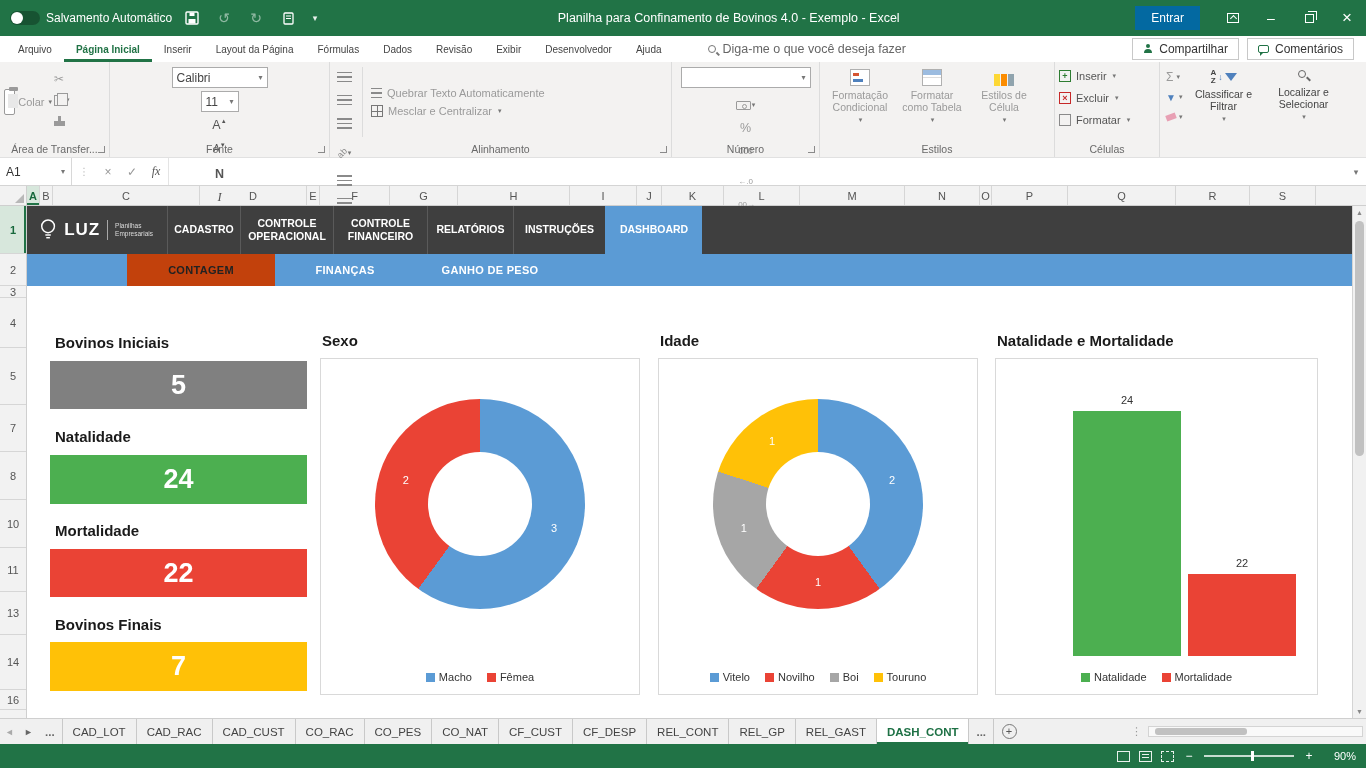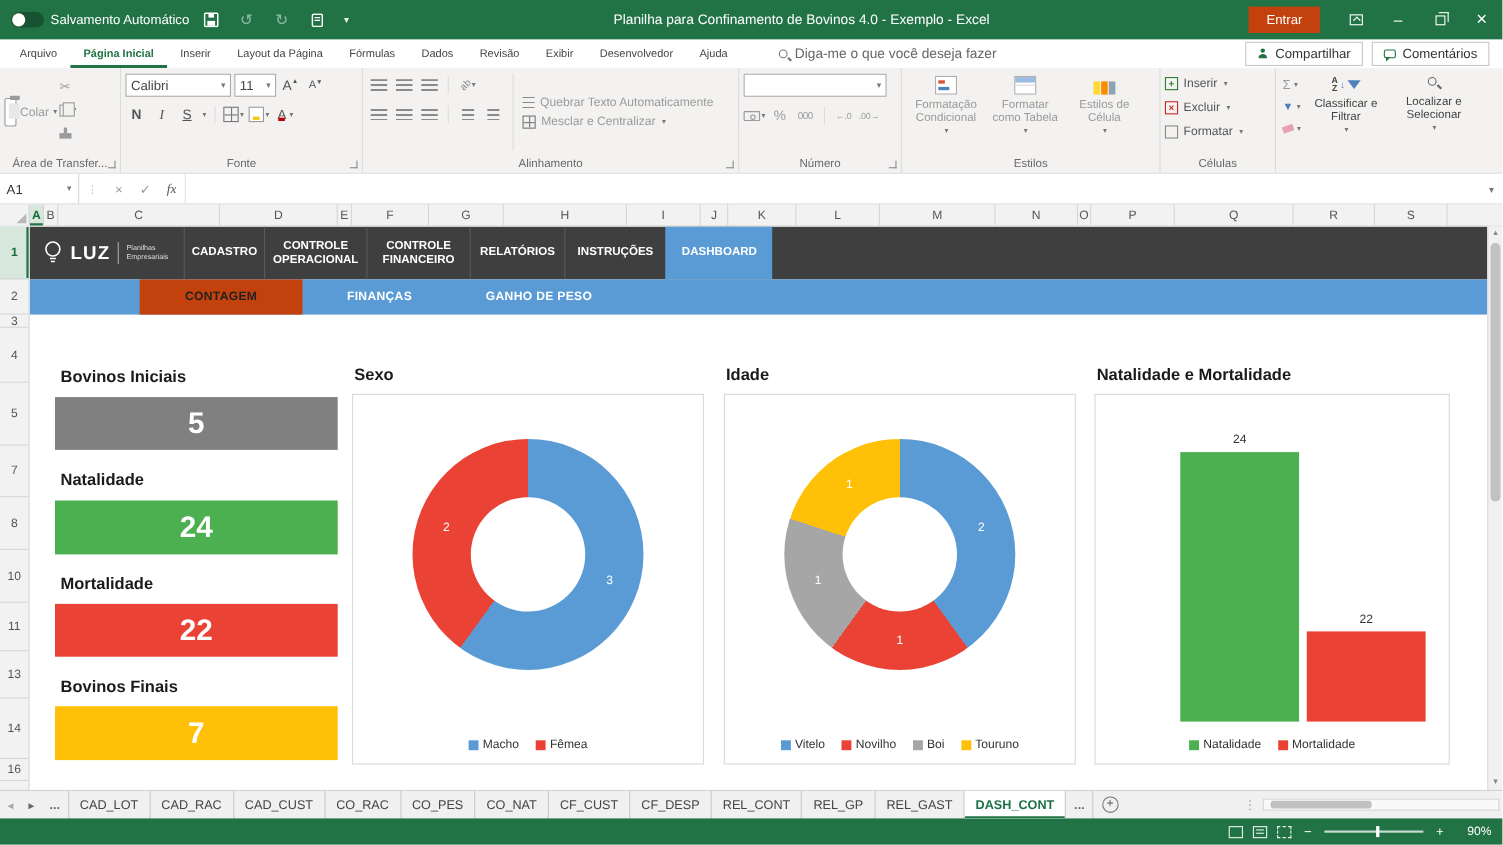--- a/index.html
+++ b/index.html
@@ -10,21 +10,21 @@
   .titlebar { height:36px; background:#217346; display:flex; align-items:center; color:#fff; flex:none; }
   .tb-left { display:flex; align-items:center; gap:8px; padding-left:10px; }
   .autosave { display:flex; align-items:center; gap:6px; font-size:12px; white-space:nowrap; }
   .toggle-pill { width:30px; height:14px; border-radius:7px; background:rgba(0,0,0,.28); position:relative; display:inline-block; }
   .toggle-knob { position:absolute; left:1px; top:1px; width:12px; height:12px; border-radius:50%; background:#fff; }
   .qat-icon { width:24px; height:24px; display:flex; align-items:center; justify-content:center; font-size:14px; color:#fff; }
   .dim { opacity:.5; }
   .qat-caret { font-size:9px; opacity:.9; width:14px; text-align:center; }
   .tb-title { flex:1; text-align:center; font-size:12.5px; white-space:nowrap; overflow:hidden; }
   .tb-right { display:flex; align-items:center; height:100%; }
-  .signin { background:#c2410c; border:none; color:#fff; padding:5px 16px; font-size:12px; margin-right:14px; font-family:inherit; }
+  .signin { background:#0369a1; border:none; color:#fff; padding:5px 16px; font-size:12px; margin-right:14px; font-family:inherit; }
   .winbtn { width:38px; height:100%; display:flex; align-items:center; justify-content:center; color:#fff; font-size:14px; }
   .restore-icon { width:9px; height:9px; border:1px solid #fff; position:relative; }
   .restore-icon::before { content:''; position:absolute; left:2px; top:-4px; width:8px; height:8px; border:1px solid #fff; border-bottom:none; border-left:none; }
   .ribbonopt-icon { width:12px; height:10px; border:1px solid #fff; position:relative; }
   .ribbonopt-icon::after { content:''; position:absolute; left:3px; top:2px; width:4px; height:4px; border-left:1px solid #fff; border-top:1px solid #fff; transform:rotate(45deg); }
 
   
   .ribbon-tabrow { height:26px; background:#fff; display:flex; align-items:stretch; flex:none; padding-left:6px; }
   .rtab { padding:0 12px; font-size:10px; color:#444; display:flex; align-items:center; white-space:nowrap; }
   .rtab.active { color:#217346; font-weight:bold; box-shadow:inset 0 -3px 0 #217346; }
@@ -37,21 +37,21 @@
   .person-icon::before { content:''; position:absolute; left:3px; top:0; width:4px; height:4px; border-radius:50%; background:#217346; }
   .person-icon::after { content:''; position:absolute; left:1px; top:5px; width:8px; height:4px; border-radius:4px 4px 0 0; background:#217346; }
   .bubble-icon { width:11px; height:8px; border:1.5px solid #217346; border-radius:2px; position:relative; display:inline-block; }
   .bubble-icon::after { content:''; position:absolute; left:1px; bottom:-4px; border:2px solid transparent; border-top-color:#217346; border-left-color:#217346; }
 
   
   .ribbon { height:96px; background:#f3f2f1; display:flex; flex:none; position:relative; border-bottom:1px solid #e1e1e1; }
   .rgroup { position:relative; border-right:1px solid #dcdcdc; padding:3px 4px 18px 4px; flex:none; }
   .rgroup-label { position:absolute; bottom:2px; left:0; right:0; text-align:center; font-size:10.5px; color:#696969; white-space:nowrap; overflow:hidden; }
   .launcher { position:absolute; bottom:4px; right:4px; width:7px; height:7px; border-right:1.5px solid #8a8a8a; border-bottom:1.5px solid #8a8a8a; }
-  .rrow { display:flex; align-items:center; gap:3px; margin:2px 0; }
+  .rrow { display:flex; align-items:center; gap:3px; margin:2px 0;flex-direction:column; }
   .combo { border:1px solid #ababab; background:#fff; display:flex; align-items:center; font-size:12px; padding:1px 4px; height:21px; color:#444; }
   .combo .cv { overflow:hidden; white-space:nowrap; }
   .combo .caret { margin-left:auto; color:#777; font-size:8px; padding-left:4px; }
   .fbtn { min-width:20px; height:20px; display:flex; align-items:center; justify-content:center; font-size:12.5px; color:#555; position:relative; }
   .tiny-caret { font-size:7px; color:#777; margin-left:1px; }
   .gray { color:#9a9a9a; }
   .clip-btn { width:48px; display:flex; align-items:center; gap:3px; padding-top:4px; }
   .clipboard-icon { width:20px; height:26px; border:1.5px solid #9a9a9a; border-radius:2px; position:relative; background:#fff; }
   .clipboard-icon::before { content:''; position:absolute; left:4px; top:-3px; width:9px; height:4px; background:#9a9a9a; border-radius:1px; }
   .clipboard-icon::after { content:''; position:absolute; left:3px; top:4px; width:10px; height:14px; background:#e8e8e8; }

